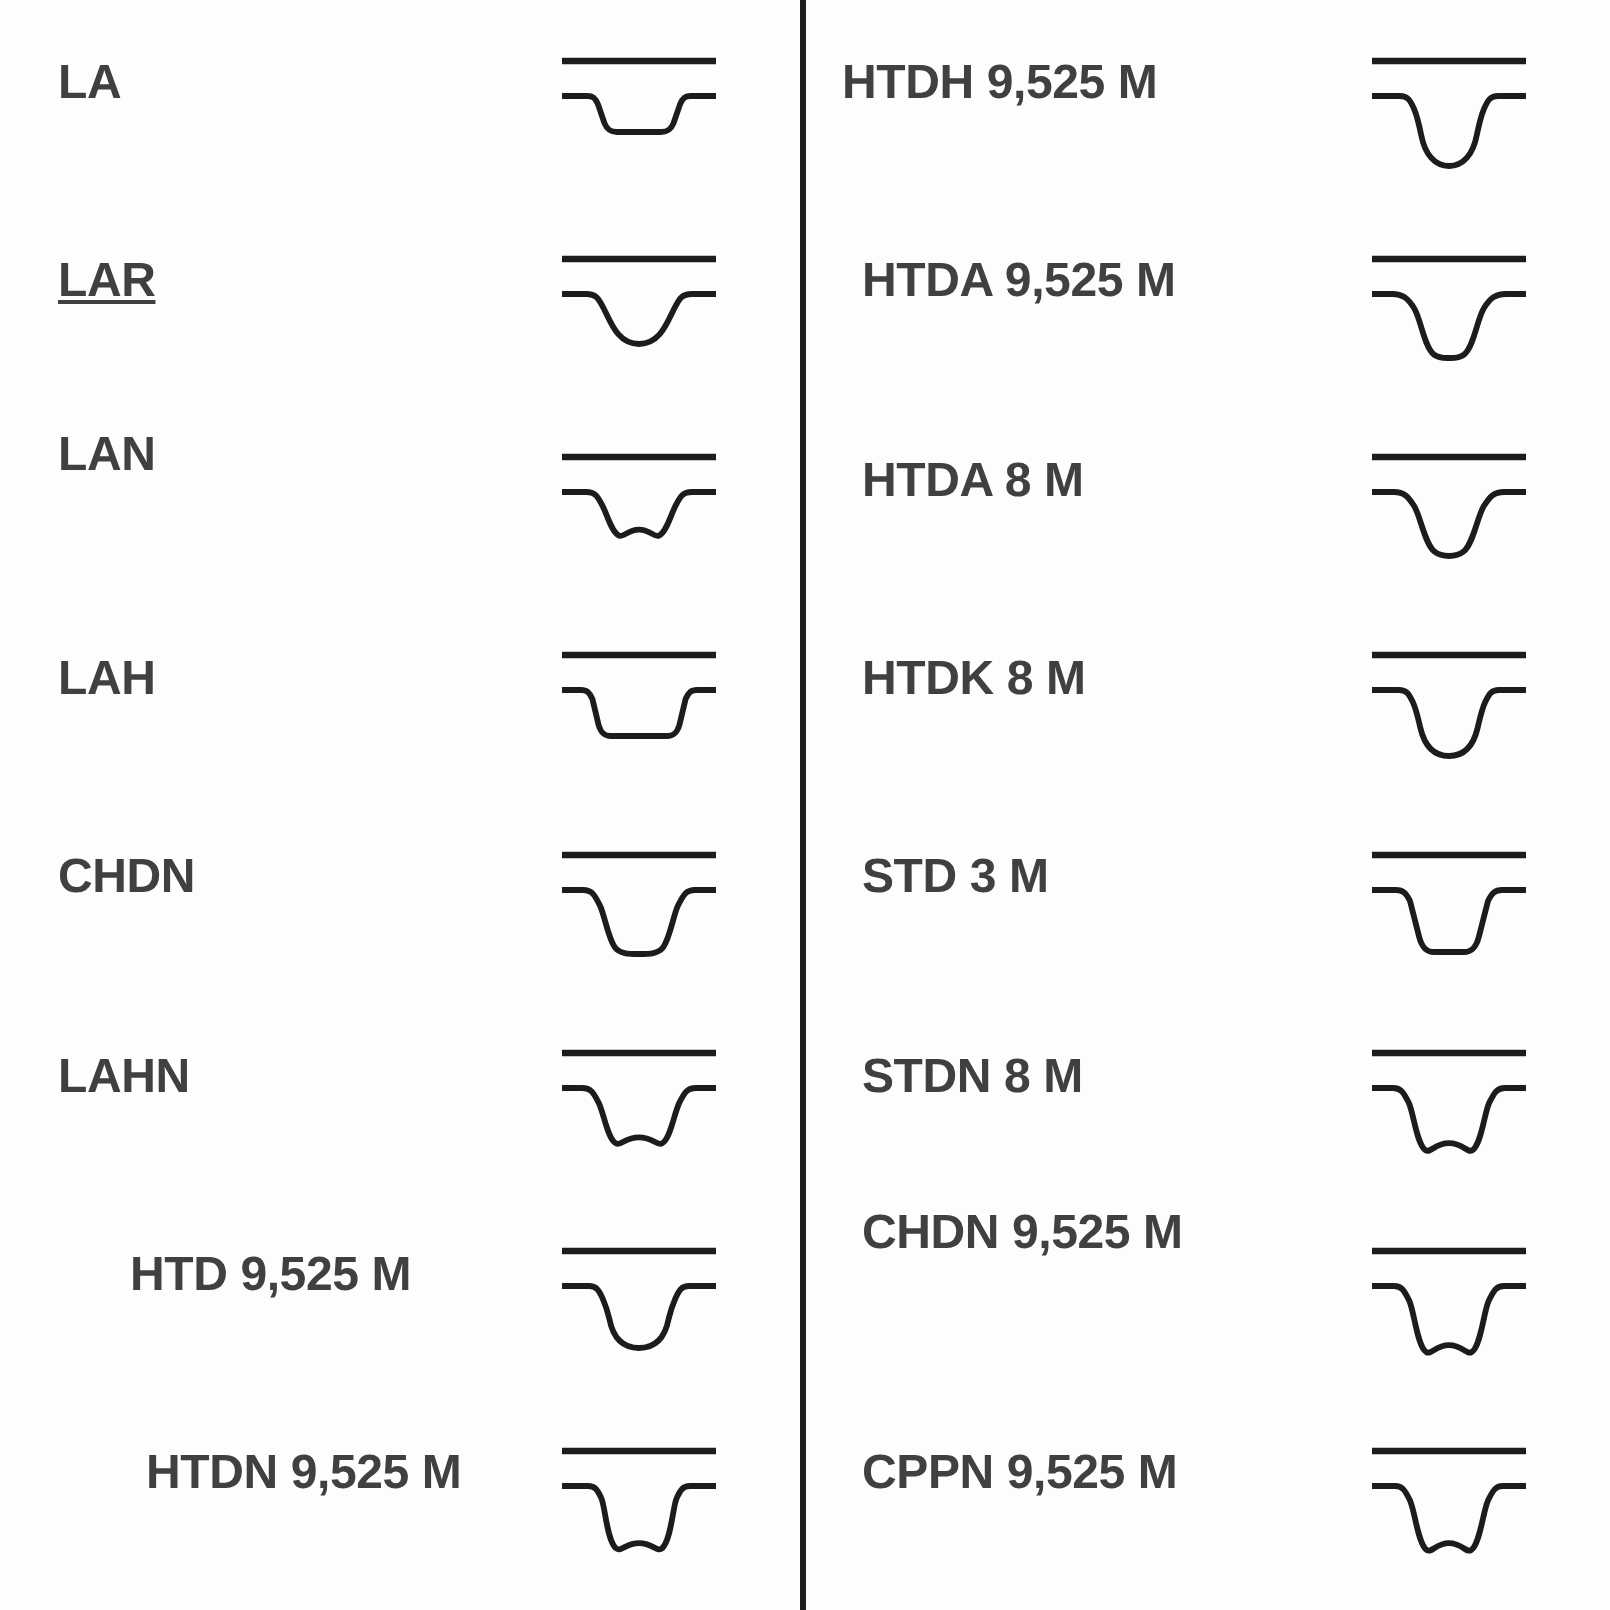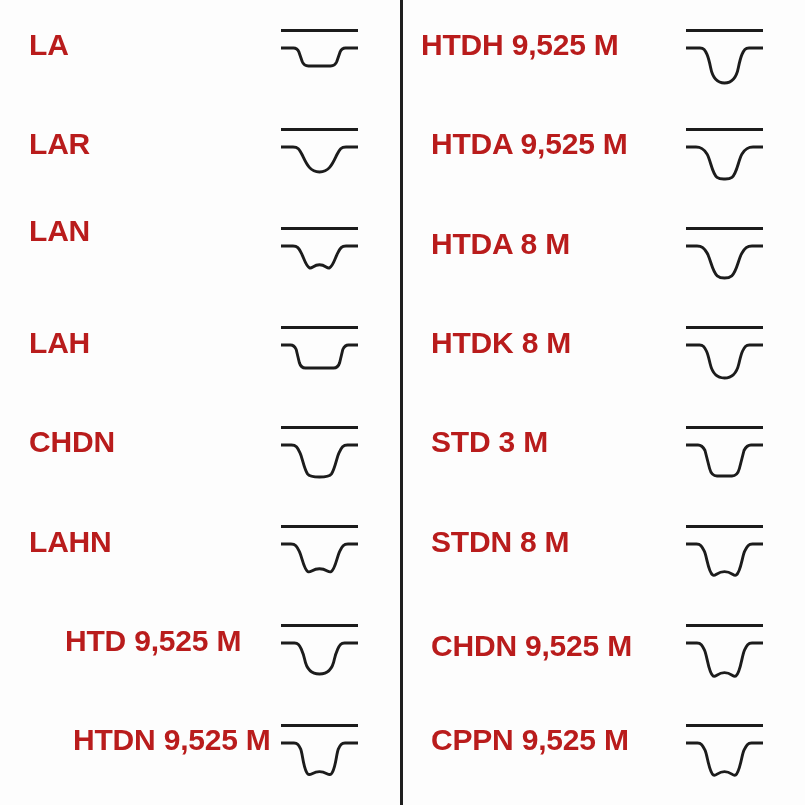--- a/index.html
+++ b/index.html
@@ -17,25 +17,25 @@
   }
   .divider {
     position: absolute;
     top: 0;
     bottom: 0;
     width: 3px;
     background: #1f1f1f;
   }
   .profile-label {
     position: absolute;
-    font-size: 30px;
+    font-size: 24px;
     font-weight: 700;
     letter-spacing: -0.2px;
     line-height: 1.05;
-    color: #b91c1c;
+    color: #404040;
     white-space: nowrap;
   }
   .profile-svg {
     position: absolute;
   }
   .profile-svg .belt-line {
     stroke: #1c1c1c;
     stroke-width: 3.2;
   }
   .profile-svg .tooth {
@@ -50,21 +50,21 @@
 <body>
 
 <div id="app">
   <div class="divider" style="left: 400px;"></div>
   <div id="col-left">
       <div class="profile-label" style="left: 29px; top: 29px;">LA</div>
       <svg class="profile-svg" viewBox="0 0 77 60" width="77" height="60" style="left: 281px; top: 27.5px;">
         <line x1="0" y1="2.5" x2="77" y2="2.5" class="belt-line"></line>
         <path d="M0,20 H12.5 C15.5,20 16.6,21 18,24.2 L21.2,33.5 C22.4,36.6 24,38 27.5,38 H49.5 C53,38 54.6,36.6 55.8,33.5 L59,24.2 C60.4,21 61.5,20 64.5,20 H77" class="tooth"></path>
       </svg>
-      <div class="profile-label" style="left: 29px; top: 128.3px;">LAR</div>
+      <div class="profile-label" style="left: 29px; top: 128.3px; text-decoration: underline;">LAR</div>
       <svg class="profile-svg" viewBox="0 0 77 60" width="77" height="60" style="left: 281px; top: 126.8px;">
         <line x1="0" y1="2.5" x2="77" y2="2.5" class="belt-line"></line>
         <path d="M0,20 H12 C17,20 18.2,22 21,27.5 C24.5,34.5 28,45 38.5,45 C49,45 52.5,34.5 56,27.5 C58.8,22 60,20 65,20 H77" class="tooth"></path>
       </svg>
       <div class="profile-label" style="left: 29px; top: 215px;">LAN</div>
       <svg class="profile-svg" viewBox="0 0 77 60" width="77" height="60" style="left: 281px; top: 226.1px;">
         <line x1="0" y1="2.5" x2="77" y2="2.5" class="belt-line"></line>
         <path d="M0,20 H12 C16.5,20 17.7,22 20.2,26.8 C22.8,31.8 24.8,40.2 28.5,41.8 C31,42.9 32.6,38.8 38.5,38.8 C44.4,38.8 46,42.9 48.5,41.8 C52.2,40.2 54.2,31.8 56.8,26.8 C59.3,22 60.5,20 65,20 H77" class="tooth"></path>
       </svg>
       <div class="profile-label" style="left: 29px; top: 326.9px;">LAH</div>
@@ -117,21 +117,21 @@
       <div class="profile-label" style="left: 431px; top: 426.2px;">STD 3 M</div>
       <svg class="profile-svg" viewBox="0 0 77 60" width="77" height="60" style="left: 686px; top: 424.7px;">
         <line x1="0" y1="2.5" x2="77" y2="2.5" class="belt-line"></line>
         <path d="M0,20 H12 C15.5,20 17,21.5 19,25.5 L23.6,43.5 C24.9,48.5 27,51 31,51 H46 C50,51 52.1,48.5 53.4,43.5 L58,25.5 C60,21.5 61.5,20 65,20 H77" class="tooth"></path>
       </svg>
       <div class="profile-label" style="left: 431px; top: 525.5px;">STDN 8 M</div>
       <svg class="profile-svg" viewBox="0 0 77 60" width="77" height="60" style="left: 686px; top: 524px;">
         <line x1="0" y1="2.5" x2="77" y2="2.5" class="belt-line"></line>
         <path d="M0,20 H10.5 C14.7,20 15.8,22.3 18.3,27.2 C20.8,32.2 22.3,48.3 26.8,51.1 C29.4,52.8 31.2,47.6 38.5,47.6 C45.8,47.6 47.6,52.8 50.2,51.1 C54.7,48.3 56.2,32.2 58.7,27.2 C61.2,22.3 62.3,20 66.5,20 H77" class="tooth"></path>
       </svg>
-      <div class="profile-label" style="left: 431px; top: 630px;">CHDN 9,525 M</div>
+      <div class="profile-label" style="left: 431px; top: 604px;">CHDN 9,525 M</div>
       <svg class="profile-svg" viewBox="0 0 77 60" width="77" height="60" style="left: 686px; top: 623.3px;">
         <line x1="0" y1="2.5" x2="77" y2="2.5" class="belt-line"></line>
         <path d="M0,20 H11 C15,20 16.1,22.3 18.6,27.3 C21.1,32.5 22.6,50.2 27.1,53 C29.7,54.7 31.5,49.6 38.5,49.6 C45.5,49.6 47.3,54.7 49.9,53 C54.4,50.2 55.9,32.5 58.4,27.3 C60.9,22.3 62,20 66,20 H77" class="tooth"></path>
       </svg>
       <div class="profile-label" style="left: 431px; top: 724.1px;">CPPN 9,525 M</div>
       <svg class="profile-svg" viewBox="0 0 77 60" width="77" height="60" style="left: 686px; top: 722.6px;">
         <line x1="0" y1="2.5" x2="77" y2="2.5" class="belt-line"></line>
         <path d="M0,20 H11.5 C15.4,20 16.5,22.3 19,27.2 C21.4,32.2 23,49.2 27.4,52 C30,53.7 31.8,48.6 38.5,48.6 C45.2,48.6 47,53.7 49.6,52 C54,49.2 55.6,32.2 58,27.2 C60.5,22.3 61.6,20 65.5,20 H77" class="tooth"></path>
       </svg>
     </div>

